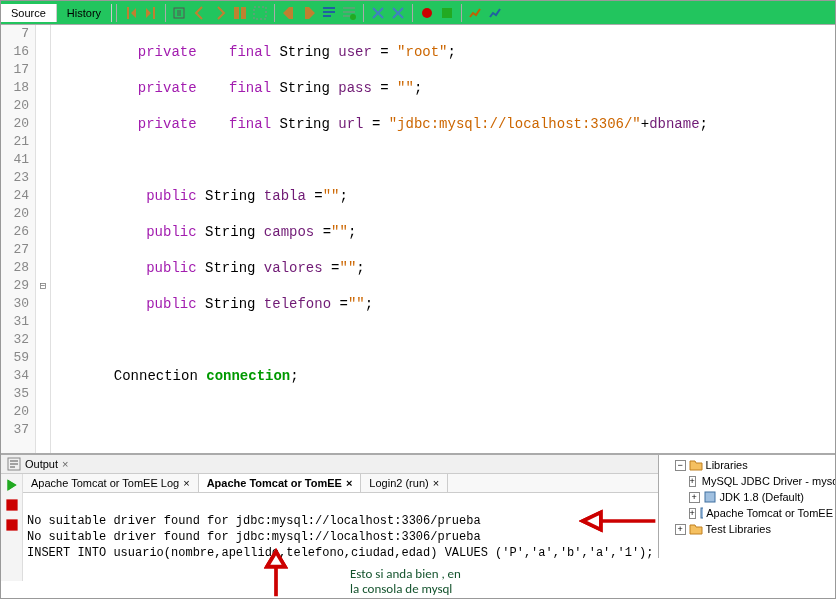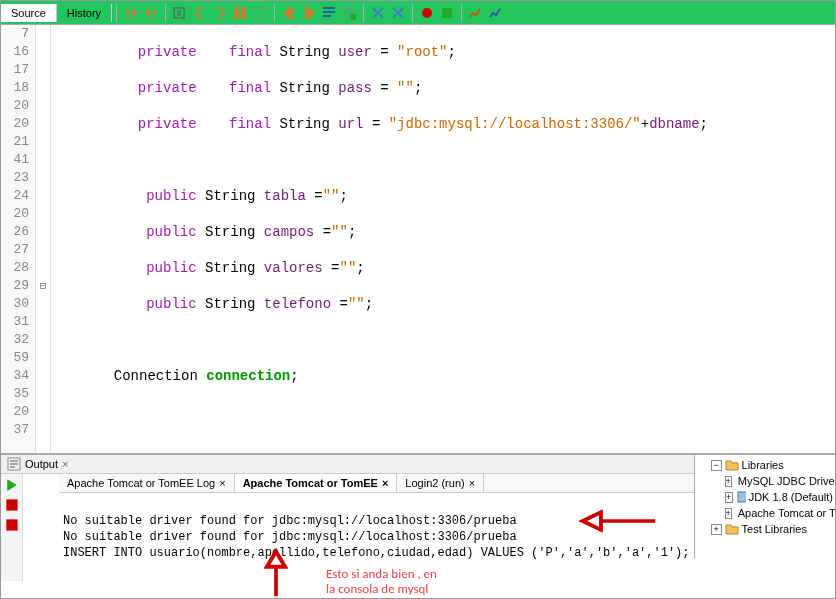--- a/index.html
+++ b/index.html
@@ -31,21 +31,21 @@
 .output-side { width: 22px; background: #f4f4f4; border-right: 1px solid #ddd; display: flex; flex-direction: column; align-items: center; gap: 2px; padding-top: 2px; }
 .output-side-btn { width: 18px; height: 18px; cursor: pointer; }
 .output-content { flex: 1; font-family: 'Courier New', monospace; font-size: 12px; line-height: 16px; padding: 4px; white-space: pre; overflow: hidden; position: relative; }
 .tree-panel { width: 210px; font-size: 11px; padding: 2px; overflow: hidden; }
 .tree-item { display: flex; align-items: center; gap: 3px; padding: 1px 0; white-space: nowrap; }
 .tree-indent-1 { padding-left: 14px; }
 .tree-indent-2 { padding-left: 28px; }
 .tree-toggle { width: 11px; height: 11px; border: 1px solid #888; background: #fff; font-size: 9px; line-height: 9px; text-align: center; cursor: pointer; }
 .arrow-annotation { position: absolute; }
 .arrow-red { stroke: #cc0000; fill: #cc0000; stroke-width: 5; }
-.annotation-text { position: absolute; font-family: Calibri, sans-serif; font-size: 13px; color: #ef4444; }
+.annotation-text { position: absolute; font-family: Calibri, sans-serif; font-size: 13px; color: #14532d; margin-left: 24px; }
 </style>
 </head>
 <body>
 
 <div class="toolbar">
   <div class="toolbar-tab active">Source</div>
   <div class="toolbar-tab">History</div>
   <div class="toolbar-sep"></div>
   <div class="toolbar-btn">
       <svg viewBox="0 0 16 16">
@@ -221,21 +221,21 @@
 <div class="bottom-split">
   <div class="output-panel">
     <div class="output-header">
       <svg width="14" height="14">
           <rect x="1" y="1" width="12" height="12" fill="none" stroke="#888"></rect>
           <path d="M3 4h8M3 7h8M3 10h5" stroke="#555"></path>
         </svg>
       <span style="margin-left:4px">Output</span>
       <span class="close-x">×</span>
     </div>
-    <div style="display:flex; flex:1;gap:36px;">
+    <div style="display:flex; flex:1;">
       <div class="output-side">
         <svg class="output-side-btn" viewBox="0 0 16 16">
             <path d="M4 3l8 5-8 5z" fill="#2a2"></path>
             <path d="M4 3l8 5-8 5z" fill="#2a2" transform="translate(0,0)"></path>
           </svg>
         <svg class="output-side-btn" viewBox="0 0 16 16">
             <rect x="3" y="3" width="10" height="10" fill="#c00"></rect>
           </svg>
         <svg class="output-side-btn" viewBox="0 0 16 16">
             <rect x="3" y="3" width="10" height="10" fill="#c00"></rect>

